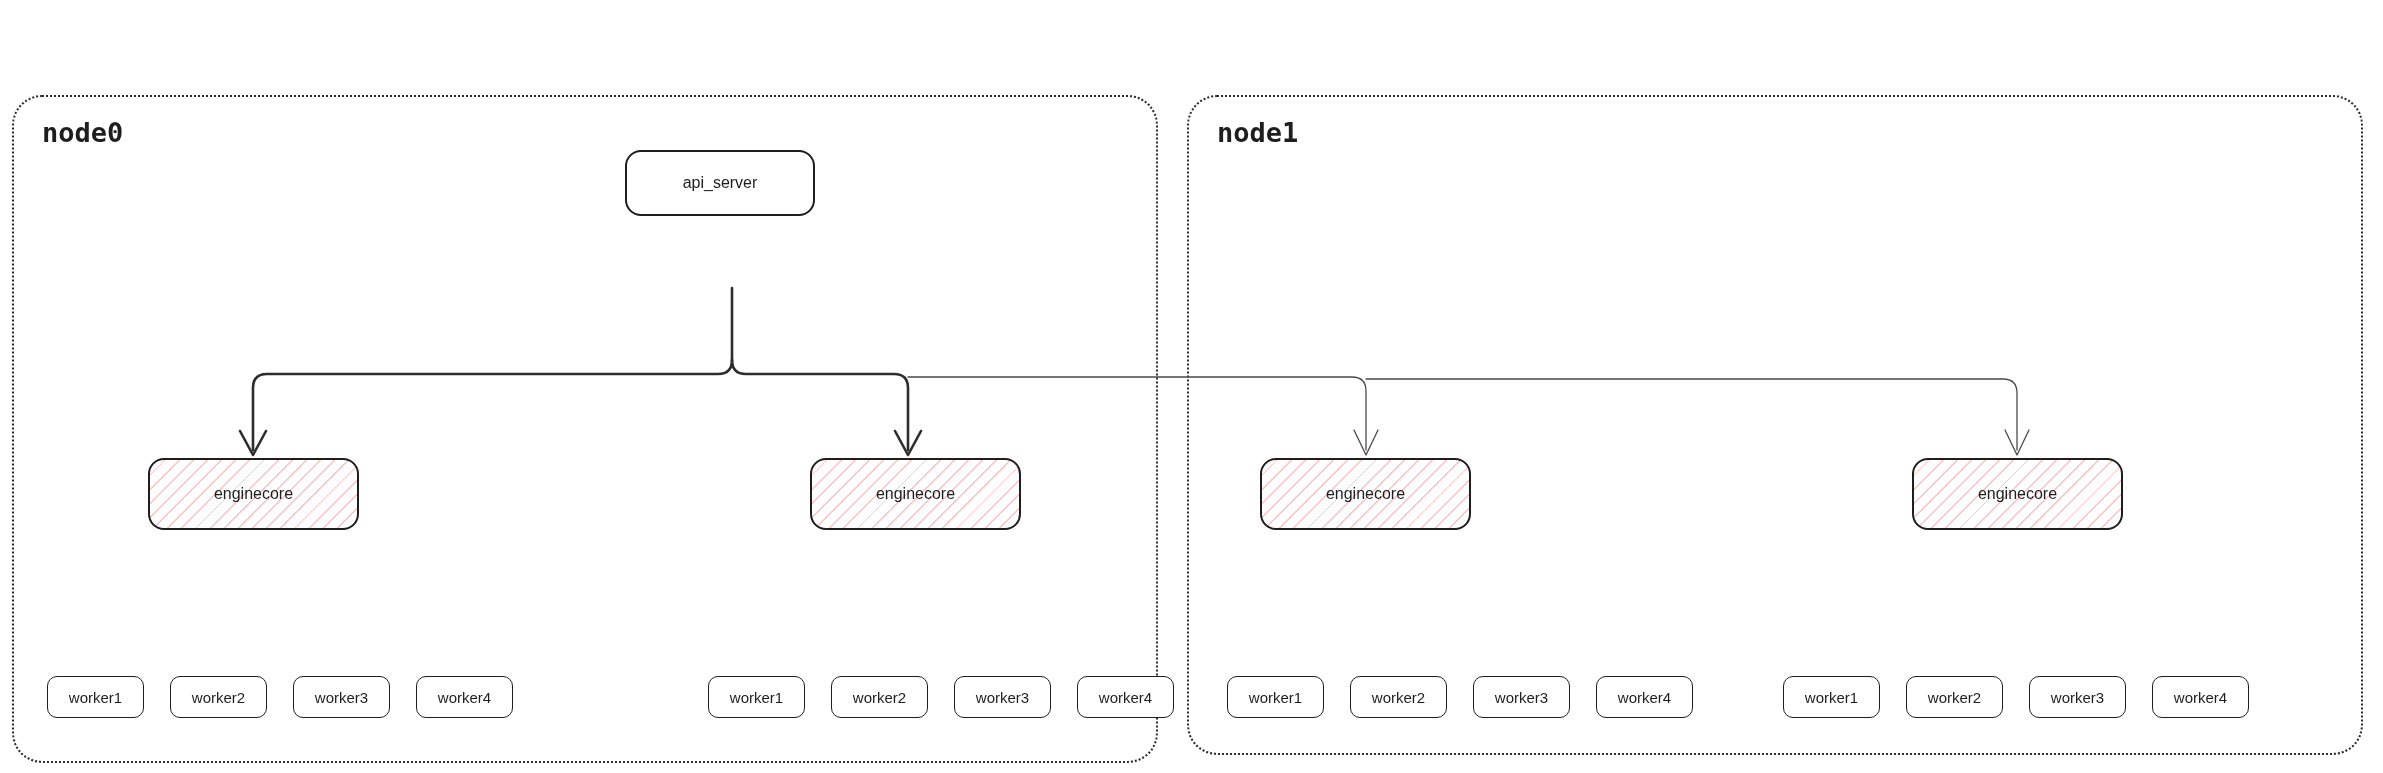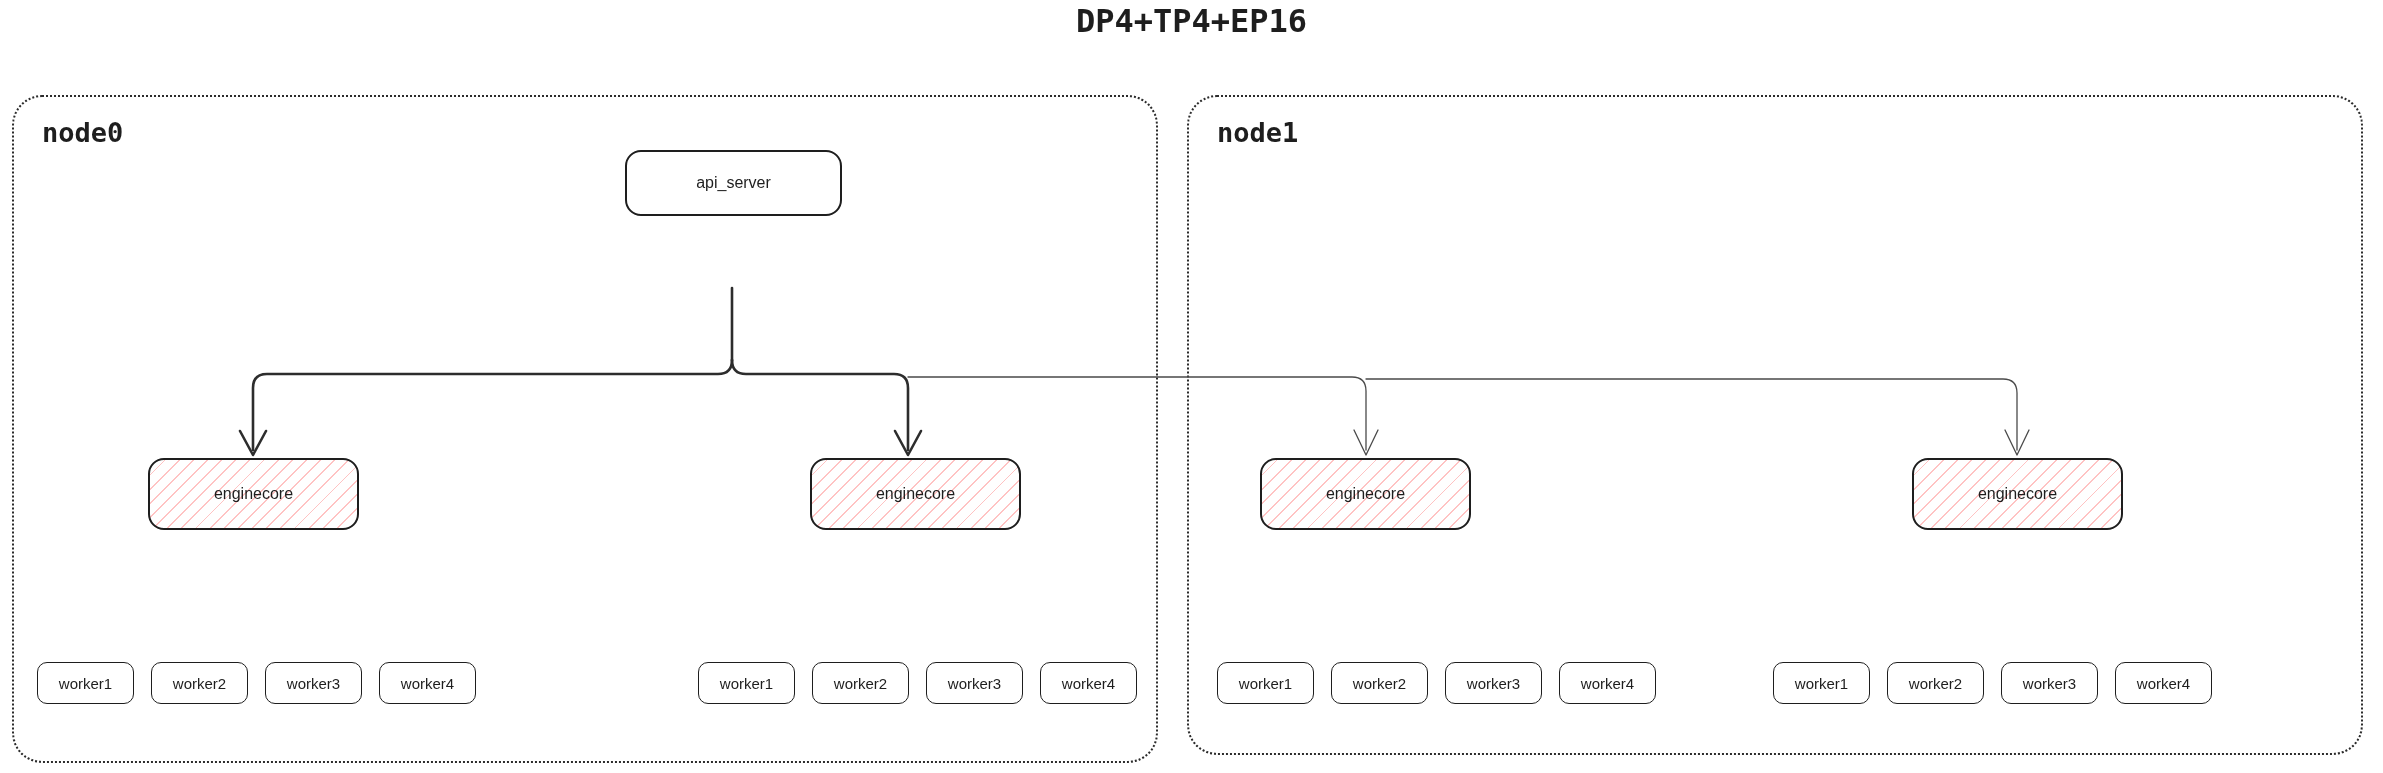--- a/index.html
+++ b/index.html
@@ -35,41 +35,42 @@
   .rbox{
     position:absolute;
     box-sizing:border-box;
     border:2px solid #1e1e1e;
     border-radius:16px;
     background:#ffffff;
     display:flex;align-items:center;justify-content:center;
     font-size:16px;color:#1e1e1e;
     z-index:10;
   }
-  .api-server{left:625px;top:150px;width:217px;height:66px;}
+  .api-server{left:625px;top:150px;width:190px;height:66px;}
   .async-llm{left:623px;top:217px;width:215px;height:71px;}
   .hatch-green{
     background-image:repeating-linear-gradient(135deg,
       rgba(105,219,124,0.55) 0px, rgba(105,219,124,0.55) 1.4px,
       transparent 1.4px, transparent 10px);
   }
   .hatch-red{
     background-image:repeating-linear-gradient(135deg,
       rgba(255,135,135,0.50) 0px, rgba(255,135,135,0.50) 1.3px,
       transparent 1.3px, transparent 10px);
   }
   .enginecore{top:458px;width:211px;height:72px;}
   .ec1{left:148px;}
   .ec2{left:810px;}
   .ec3{left:1260px;}
   .ec4{left:1912px;}
   .worker-group{
-    position:absolute;top:662px;
-    display:flex;gap:17px;
+    position:absolute;top:676px;
+    display:flex;gap:26px;
     z-index:10;
+    margin-left:10px;
   }
   .wg1{left:37px;}
   .wg2{left:698px;}
   .wg3{left:1217px;}
   .wg4{left:1773px;}
   .worker{
     box-sizing:border-box;
     width:97px;height:42px;
     border:1.8px solid #1e1e1e;
     border-radius:10px;
@@ -82,21 +83,20 @@
     z-index:5;pointer-events:none;
   }
   .thick{stroke:#2d2d2d;stroke-width:2.6;fill:none;stroke-linecap:round;stroke-linejoin:round;}
   .thin{stroke:#4a4a4a;stroke-width:1.3;fill:none;stroke-linecap:round;stroke-linejoin:round;}
 </style>
 </head>
 <body>
 
 <div class="canvas">
 
-  <div class="title">DP4+TP4+EP16</div>
 
   <div class="node-box node0">
     <div class="node-label">node0</div>
   </div>
 
   <div class="node-box node1">
     <div class="node-label">node1</div>
   </div>
 
   <svg class="connectors" viewBox="0 0 2383 773" xmlns="http://www.w3.org/2000/svg">

